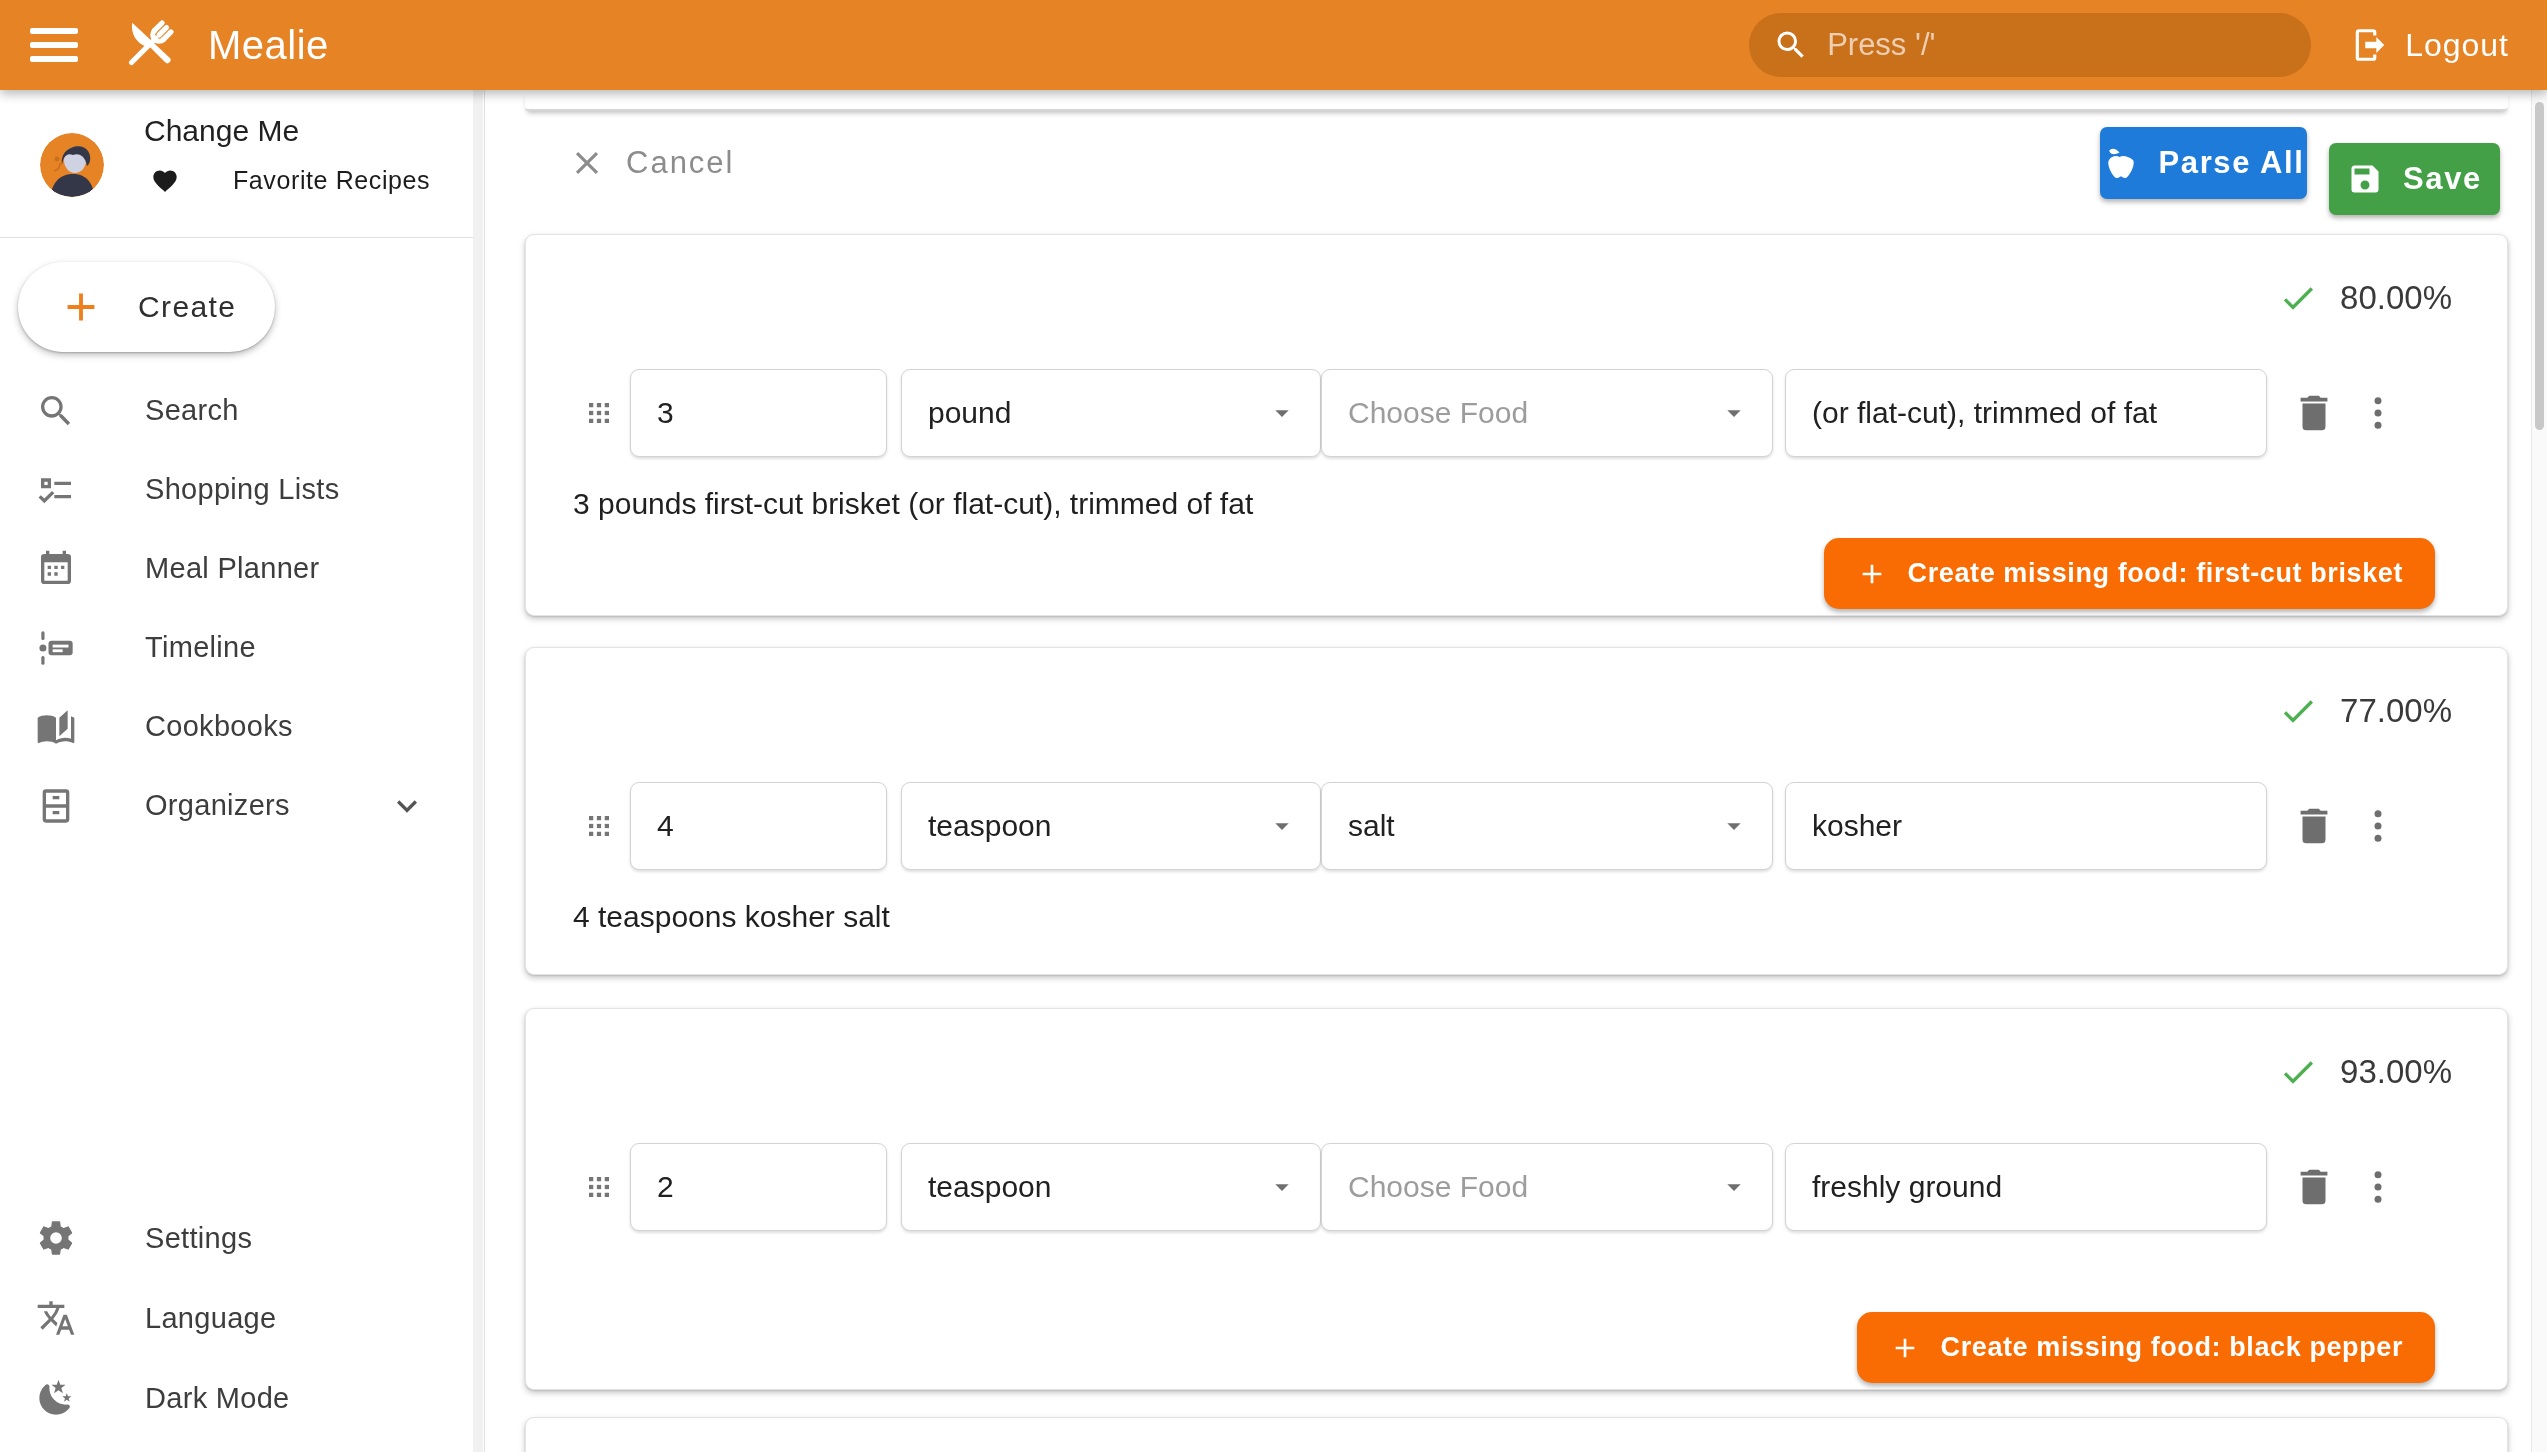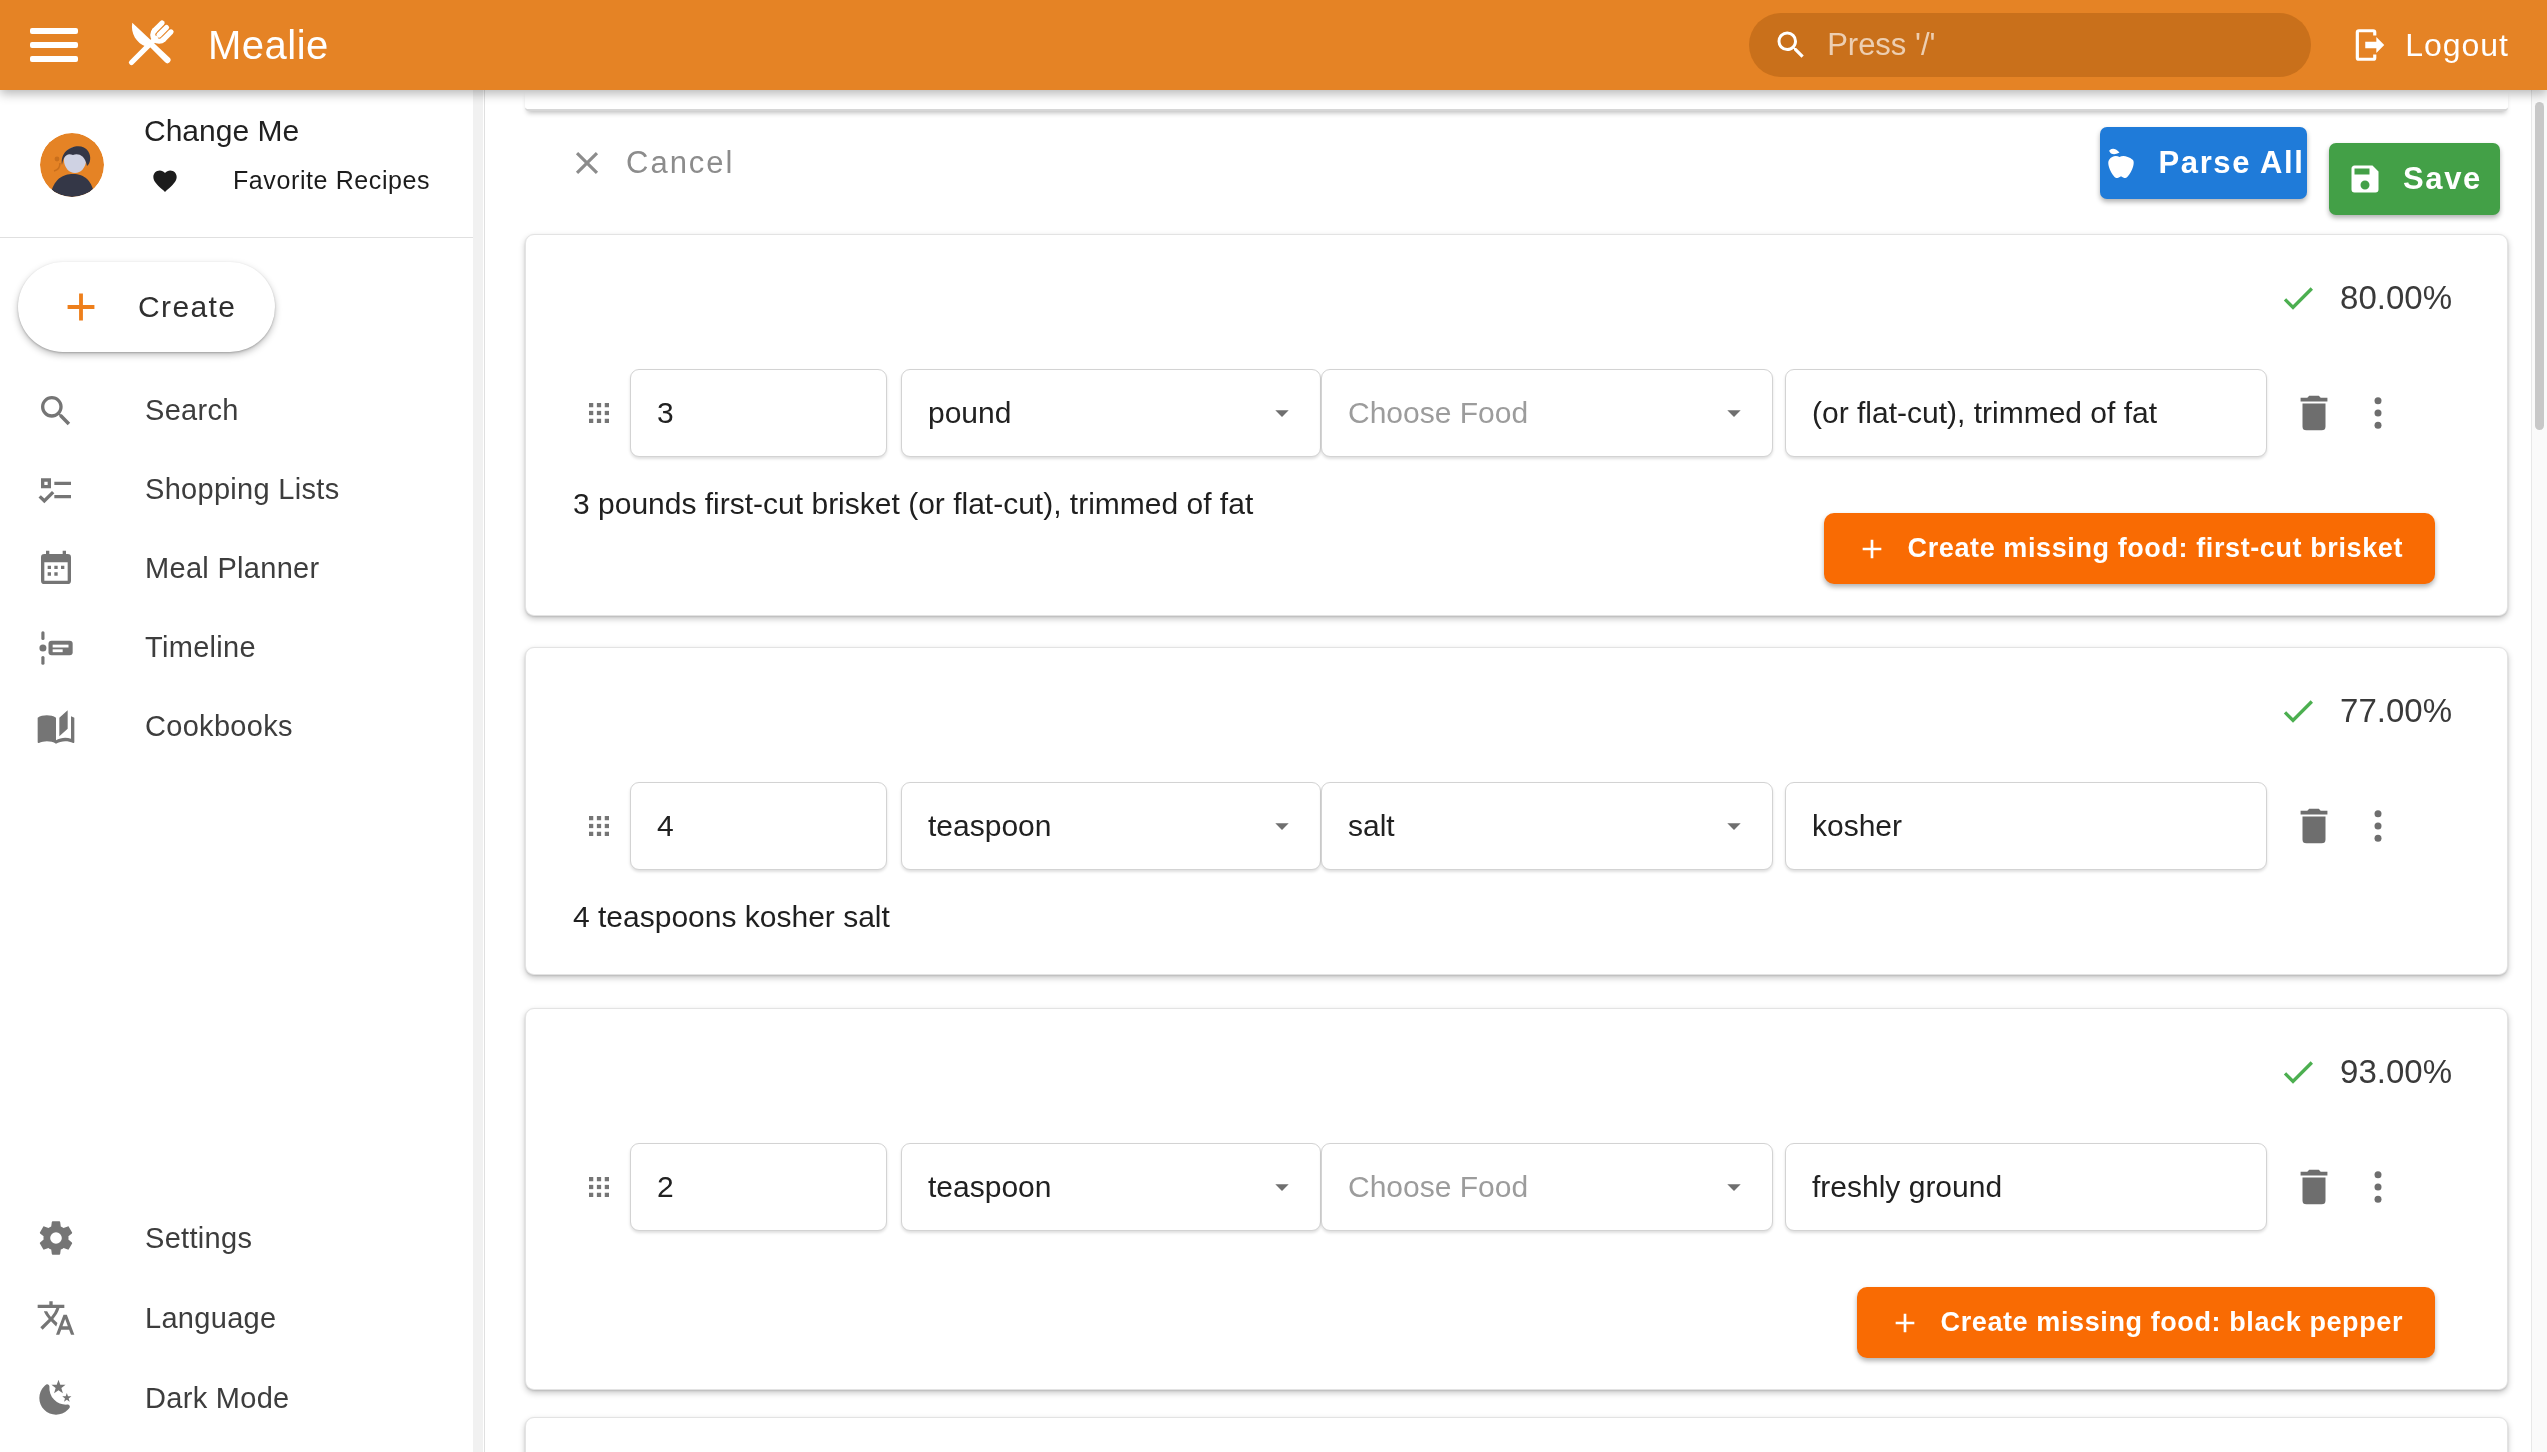--- a/index.html
+++ b/index.html
@@ -80,21 +80,21 @@
   .f-qty{width:257px;margin-left:16px;}
   .f-unit{width:420px;margin-left:14px;cursor:pointer;}
   .f-food{width:452px;cursor:pointer;}
   .f-note{width:482px;margin-left:12px;}
   .field .caret{margin-left:auto;width:32px;height:32px;color:#6F6F6F;flex:none;}
   .placeholder{color:#9c9c9c;}
   .icon-btn{display:flex;align-items:center;justify-content:center;cursor:pointer;color:#6E6E6E;}
   .trash{margin-left:24px;width:46px;height:46px;}
   .kebab{margin-left:20px;width:42px;height:42px;}
   .summary{margin-top:27px;padding-left:47px;font-size:30px;line-height:40px;color:#1F1F1F;}
-  .missing-btn{position:absolute;right:72px;bottom:31px;height:71px;border-radius:10px;background:#F96B03;
+  .missing-btn{position:absolute;right:72px;bottom:6px;height:71px;border-radius:15px;background:#F96B03;
     display:flex;align-items:center;padding:0 32px;color:#fff;cursor:pointer;
     box-shadow:0 3px 5px rgba(0,0,0,.3);}
   .missing-btn svg{width:32px;height:32px;}
   .missing-label{margin-left:20px;font-size:27px;font-weight:700;letter-spacing:0.6px;}
 
   .main-scrollbar{position:absolute;right:0;top:90px;bottom:0;width:16px;background:#FAFAFA;
     border-left:1px solid #E8E8E8;z-index:20;}
   .main-scrollbar .thumb{position:absolute;left:3px;right:3px;top:12px;height:328px;background:#C8C8C8;border-radius:5px;}
 </style>
 </head>
@@ -199,20 +199,29 @@
         <rect x="10" y="12.8" width="6" height="1.7" fill="#fff"></rect>
       </svg>
       <span class="nav-label">Timeline</span>
     </div>
     <div class="nav-item">
       <svg viewBox="0 0 24 24" fill="currentColor">
         <path d="M19,2L14,6.5V17.5L19,13V2M6.5,5C4.55,5 2.45,5.4 1,6.5V21.16C1,21.41 1.25,21.66 1.5,21.66C1.6,21.66 1.65,21.59 1.75,21.59C3.1,20.94 5.05,20.5 6.5,20.5C8.45,20.5 10.55,20.9 12,22C13.35,21.15 15.8,20.5 17.5,20.5C19.15,20.5 20.85,20.81 22.25,21.56C22.35,21.61 22.4,21.59 22.5,21.59C22.75,21.59 23,21.34 23,21.09V6.5C22.4,6.05 21.75,5.75 21,5.5V19C19.9,18.65 18.7,18.5 17.5,18.5C15.8,18.5 13.35,19.15 12,20V6.5C10.55,5.4 8.45,5 6.5,5Z"></path>
       </svg>
       <span class="nav-label">Cookbooks</span>
     </div>
+    <div class="nav-item">
+      <svg viewBox="0 0 24 24" fill="currentColor">
+        <path d="M6,2H18A2,2 0 0,1 20,4V20A2,2 0 0,1 18,22H6A2,2 0 0,1 4,20V4A2,2 0 0,1 6,2M6,4V11H18V4H6M6,13V20H18V13H6M10,6H14V8H10V6M10,15H14V17H10V15Z"></path>
+      </svg>
+      <span class="nav-label">Organizers</span>
+      <svg class="chev" viewBox="0 0 24 24" fill="currentColor">
+        <path d="M7.41,8.58L12,13.17L16.59,8.58L18,10L12,16L6,10L7.41,8.58Z"></path>
+      </svg>
+    </div>
   </div>
 
   <div class="nav-bottom">
     <div class="nav-item">
       <svg viewBox="0 0 24 24" fill="currentColor">
         <path d="M12,15.5A3.5,3.5 0 0,1 8.5,12A3.5,3.5 0 0,1 12,8.5A3.5,3.5 0 0,1 15.5,12A3.5,3.5 0 0,1 12,15.5M19.43,12.97C19.47,12.65 19.5,12.33 19.5,12C19.5,11.67 19.47,11.34 19.43,11L21.54,9.37C21.73,9.22 21.78,8.95 21.66,8.73L19.66,5.27C19.54,5.05 19.27,4.96 19.05,5.05L16.56,6.05C16.04,5.66 15.5,5.32 14.87,5.07L14.5,2.42C14.46,2.18 14.25,2 14,2H10C9.75,2 9.54,2.18 9.5,2.42L9.13,5.07C8.5,5.32 7.96,5.66 7.44,6.05L4.95,5.05C4.73,4.96 4.46,5.05 4.34,5.27L2.34,8.73C2.21,8.95 2.27,9.22 2.46,9.37L4.57,11C4.53,11.34 4.5,11.67 4.5,12C4.5,12.33 4.53,12.65 4.57,12.97L2.46,14.63C2.27,14.78 2.21,15.05 2.34,15.27L4.34,18.73C4.46,18.95 4.73,19.03 4.95,18.95L7.44,17.94C7.96,18.34 8.5,18.68 9.13,18.93L9.5,21.58C9.54,21.82 9.75,22 10,22H14C14.25,22 14.46,21.82 14.5,21.58L14.87,18.93C15.5,18.67 16.04,18.34 16.56,17.94L19.05,18.95C19.27,19.03 19.54,18.95 19.66,18.73L21.66,15.27C21.78,15.05 21.73,14.78 21.54,14.63L19.43,12.97Z"></path>
       </svg>
       <span class="nav-label">Settings</span>
     </div>
     <div class="nav-item">

